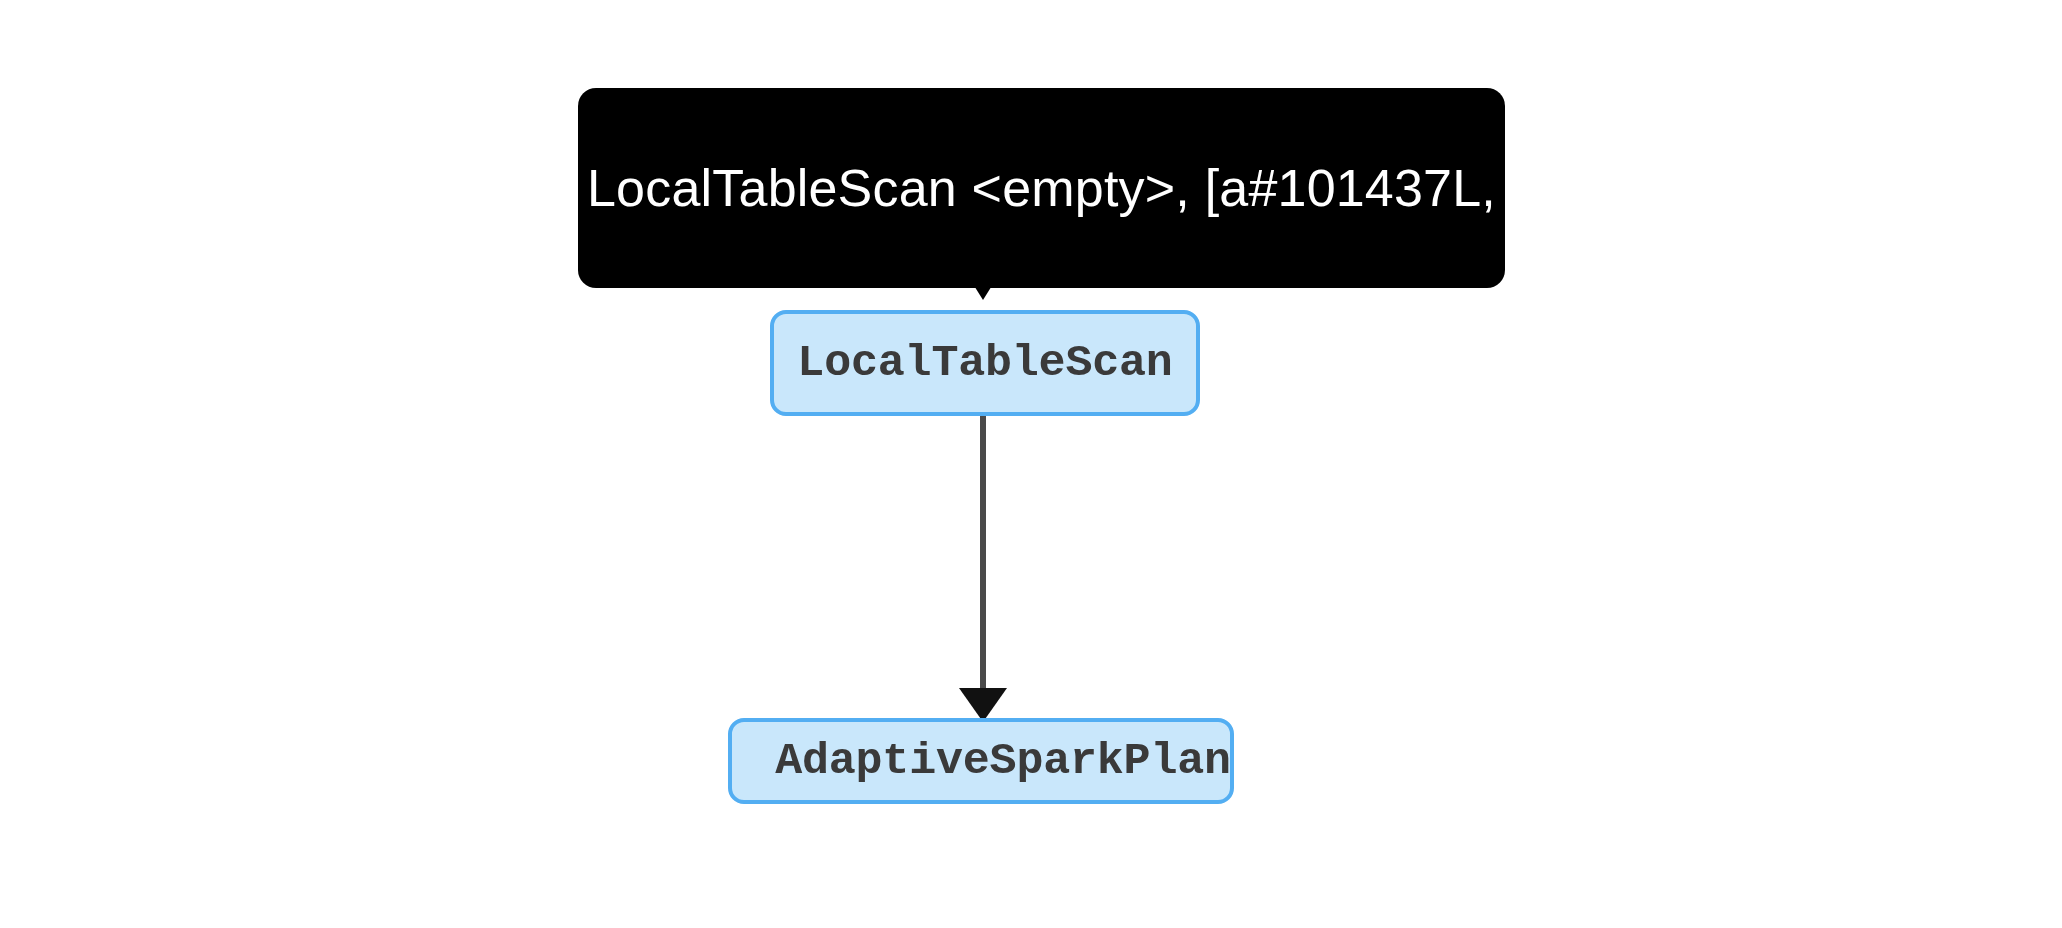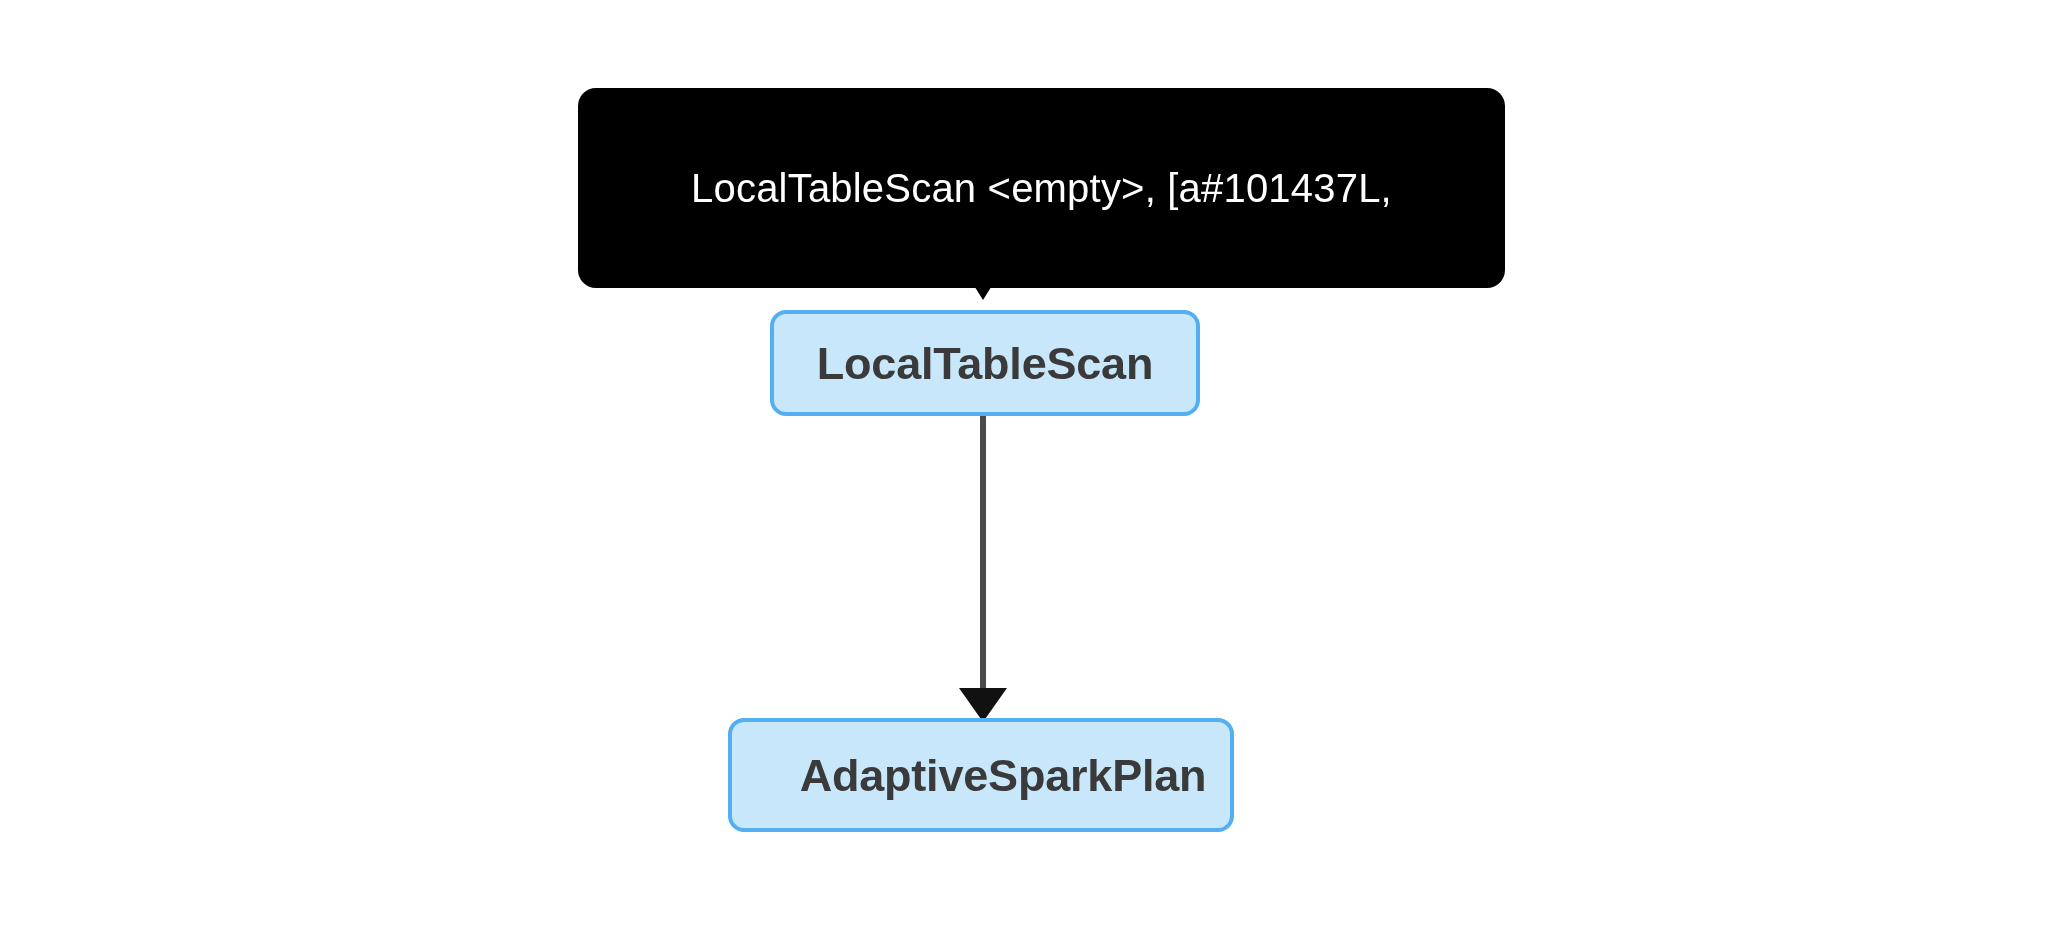--- a/index.html
+++ b/index.html
@@ -32,59 +32,59 @@
     box-sizing: border-box;
     display: flex;
     flex-direction: column;
     align-items: center;
     justify-content: center;
     padding: 0 26px;
   }
   .tooltip-line {
     color: #ffffff;
     font-family: "Liberation Sans", sans-serif;
-    font-size: 40px;
+    font-size: 52px;
     font-weight: 400;
     line-height: 58px;
     letter-spacing: 0.2px;
     white-space: nowrap;
     text-align: right;
   }
 
   
   .node {
     position: absolute;
     background: #c9e7fb;
     border: 4px solid #53aef2;
     border-radius: 16px;
     box-sizing: border-box;
     display: flex;
     align-items: center;
     justify-content: center;
   }
   .node-label {
     color: #3a3a3a;
-    font-family: Liberation Sans, sans-serif;
+    font-family: Liberation Mono, monospace;
     font-weight: bold;
     font-size: 45px;
     line-height: 1;
     white-space: nowrap;
     letter-spacing: -0.2px;
   }
   #node-localtablescan {
     left: 770px;
     top: 310px;
     width: 430px;
     height: 106px;
   }
   #node-adaptivesparkplan {
     left: 728px;
     top: 718px;
     width: 506px;
-    height: 114px;
+    height: 86px;
     padding-left: 44px;
   }
 
   
   .edge-layer {
     position: absolute;
     left: 0;
     top: 0;
     width: 2062px;
     height: 928px;

